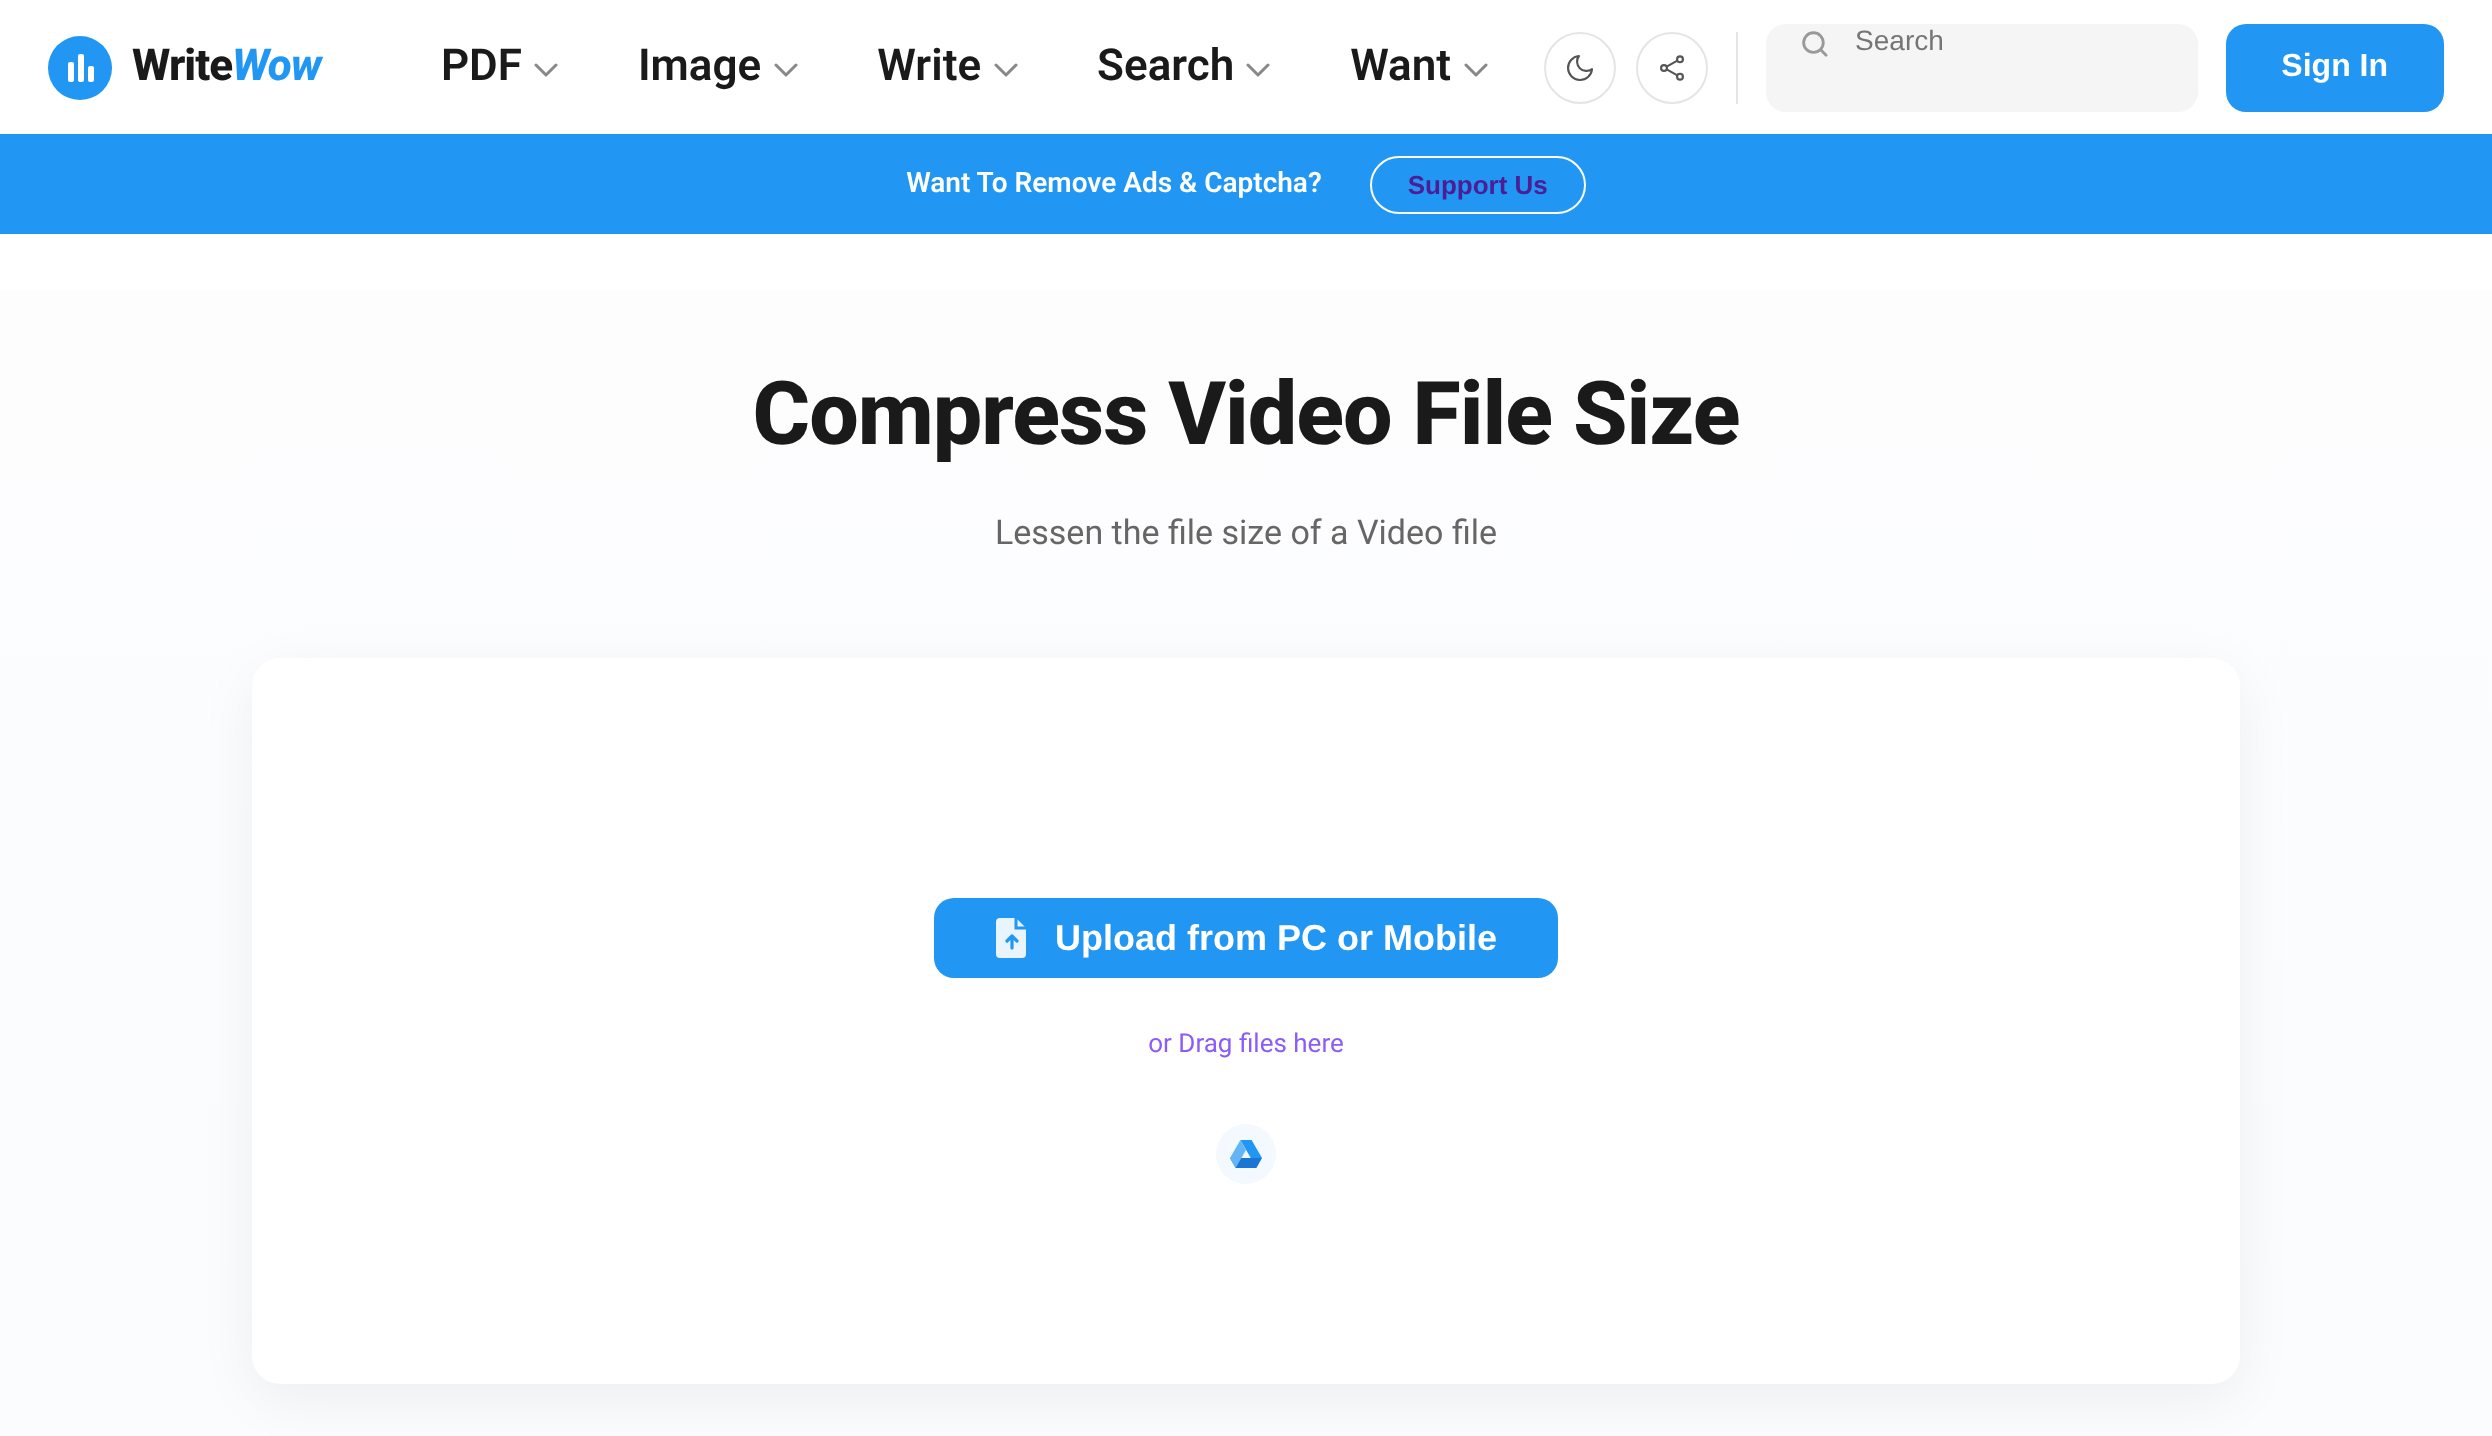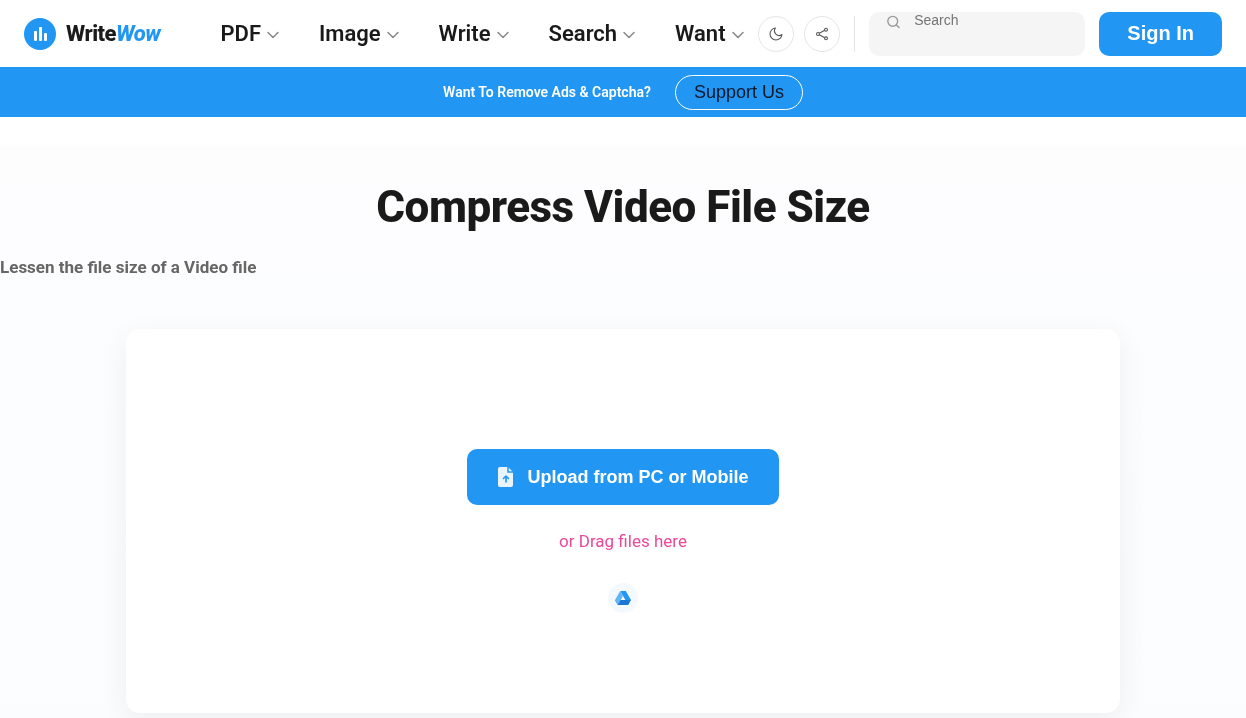--- a/index.html
+++ b/index.html
@@ -67,81 +67,81 @@
 }
 .search-box input {
   border: none; background: transparent; outline: none;
   font-size: 14px; color: #555; width: 100%;
 }
 .signin-btn {
   background: #2196f3;
   color: #fff;
   border: none;
   border-radius: 10px;
-  font-size: 20px; font-weight: 700;
+  font-size: 16px; font-weight: 700;
   padding: 0 28px;
   height: 44px;
   margin-left: 14px;
   cursor: pointer;
 }
 
 .promo {
   background: #2196f3;
   height: 50px;
   display: flex; align-items: center; justify-content: center;
   gap: 24px;
 }
 .promo-text { color: #fff; font-size: 14px; font-weight: 600; }
 .promo-btn {
   border: 1.5px solid #fff; background: transparent;
-  color: #0f172a; border-radius: 20px;
-  padding: 6px 18px; font-size: 18px; font-weight: 400;
+  color: #4c1d95; border-radius: 20px;
+  padding: 6px 18px; font-size: 13px; font-weight: 700;
   cursor: pointer;
 }
 
 .main {
   padding-top: 36px;
   background: linear-gradient(180deg,#fdfdfe 0%, #fafcfe 100%);
   height: calc(718px - 67px - 50px);
   margin-top: 28px;
 }
 .page-title {
   text-align: center;
   font-size: 44px;
   font-weight: 800;
   color: #1a1a1a;
   letter-spacing: -0.5px;
 }
 .page-sub {
+  text-align: center;
   color: #666;
   font-size: 17px;
   margin-top: 24px;
-  font-weight: bold;
 }
 .card {
   width: 994px;
   margin: 52px auto 0;
   background: #fff;
   border-radius: 14px;
   box-shadow: 0 8px 30px rgba(0,0,0,0.06);
   padding: 120px 0 100px;
   display: flex; flex-direction: column; align-items: center;
 }
 .upload-btn {
   background: #2196f3;
   color: #fff;
   border: none;
   border-radius: 10px;
   padding: 0 30px;
-  height: 56px;
+  height: 40px;
   font-size: 18px; font-weight: 700;
   display: flex; align-items: center; gap: 12px;
   cursor: pointer;
 }
-.drag-text { margin-top: 26px; color: #ec4899; font-size: 17px; }
+.drag-text { margin-top: 26px; color: #8b5cf6; font-size: 13px; }
 .drive-btn {
   margin-top: 32px;
   width: 30px; height: 30px;
   background: #f3f9ff;
   border-radius: 50%;
   display: flex; align-items: center; justify-content: center;
   cursor: pointer;
 }
 </style>
 </head>

